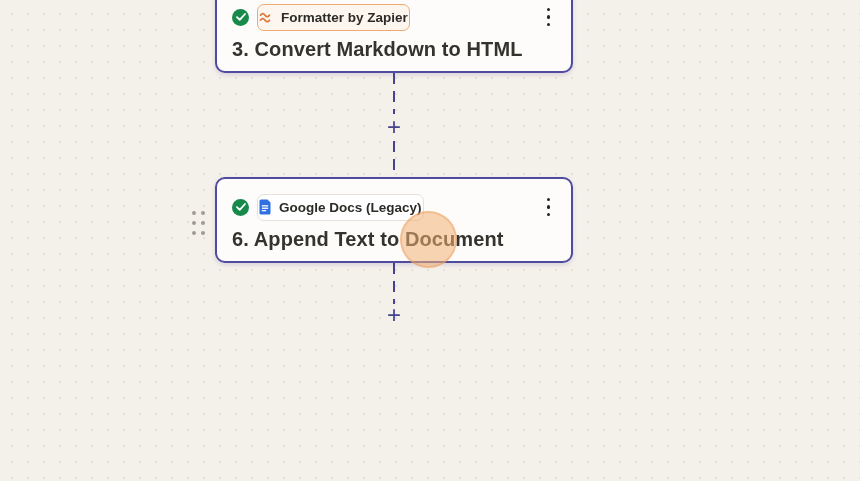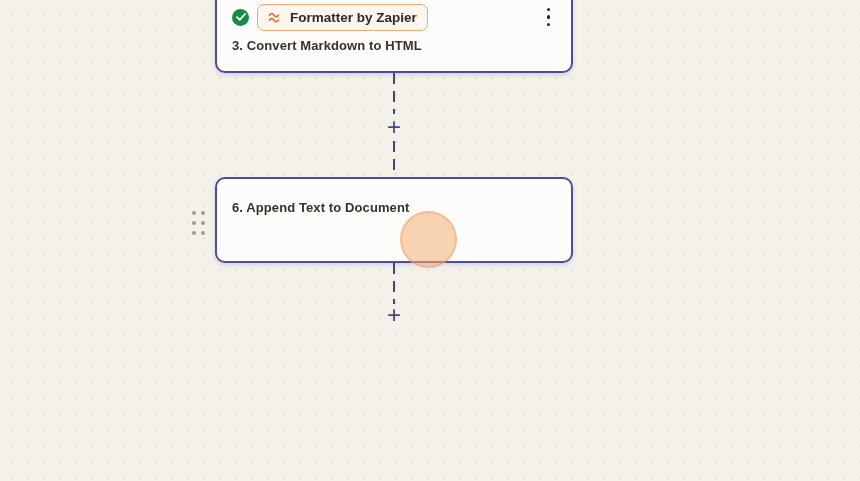--- a/index.html
+++ b/index.html
@@ -47,42 +47,42 @@
     border-radius: 10px;
     box-shadow: 0 2px 4px rgba(90, 80, 160, 0.18);
     padding: 14px 16px 13px 15px;
   }
   .step-card.card-top { top: -13px; height: 86px; border-top-color: transparent; }
   .step-card.card-mid { top: 177px; height: 86px; }
 
   .card-row1 { display: flex; align-items: center; height: 28px; }
   .card-title {
     margin-top: 7px;
-    font-size: 13px;
+    font-size: 20px;
     font-weight: 700;
     color: #35332e;
     letter-spacing: 0.1px;
   }
 
   .check-badge {
     width: 17px; height: 17px;
     border-radius: 50%;
     background: #17894b;
     display: flex; align-items: center; justify-content: center;
     flex: 0 0 auto;
     margin-right: 8px;
     box-shadow: 0 0 0 2px #fdfcfa;
   }
 
   .app-badge {
     display: inline-flex;
     align-items: center;
     gap: 7px;
     height: 27px;
-    padding: 0 10px;
+    padding: 0 1px;
     border-radius: 7px;
     font-size: 13.5px;
     font-weight: 700;
     color: #2c2b27;
     cursor: pointer;
     white-space: nowrap;
   }
   .app-badge.formatter { background: #fdf6ee; border: 1px solid #eeaa72; }
   .app-badge.gdocs     { background: #ffffff; border: 1px solid #e4e1da; }
 
@@ -165,18 +165,42 @@
   <div class="drag-handle">
     <i></i>
       <i></i>
       <i></i>
       <i></i>
       <i></i>
       <i></i>
   </div>
 
   <div class="step-card card-mid">
+    <div class="card-row1">
+      <span class="check-badge">
+        <svg width="10" height="8" viewBox="0 0 10 8">
+            <path d="M1 4.2 L3.7 6.8 L9 1" fill="none" stroke="#fff" stroke-width="1.8" stroke-linecap="round" stroke-linejoin="round"></path>
+          </svg>
+      </span>
+      <span class="app-badge gdocs">
+        <span style="display:inline-flex;">
+          <svg width="13" height="16" viewBox="0 0 13 16">
+            <path d="M2 0.5 h6.5 L11.5 3.5 V14 a1.5 1.5 0 0 1 -1.5 1.5 H2 A1.5 1.5 0 0 1 0.5 14 V2 A1.5 1.5 0 0 1 2 0.5 Z" fill="#2f6fe4"></path>
+            <rect x="2.8" y="6.2" width="6.4" height="1.3" fill="#fff"></rect>
+            <rect x="2.8" y="8.6" width="6.4" height="1.3" fill="#fff"></rect>
+            <rect x="2.8" y="11" width="4.4" height="1.3" fill="#fff"></rect>
+          </svg>
+        </span>
+        <span>Google Docs (Legacy)</span>
+      </span>
+      <span class="spacer"></span>
+      <span class="kebab">
+        <i></i>
+          <i></i>
+          <i></i>
+      </span>
+    </div>
     <div class="card-title">6. Append Text to Document</div>
   </div>
 
   <div class="click-highlight"></div>
 
 </div>
 
 </body></html>

